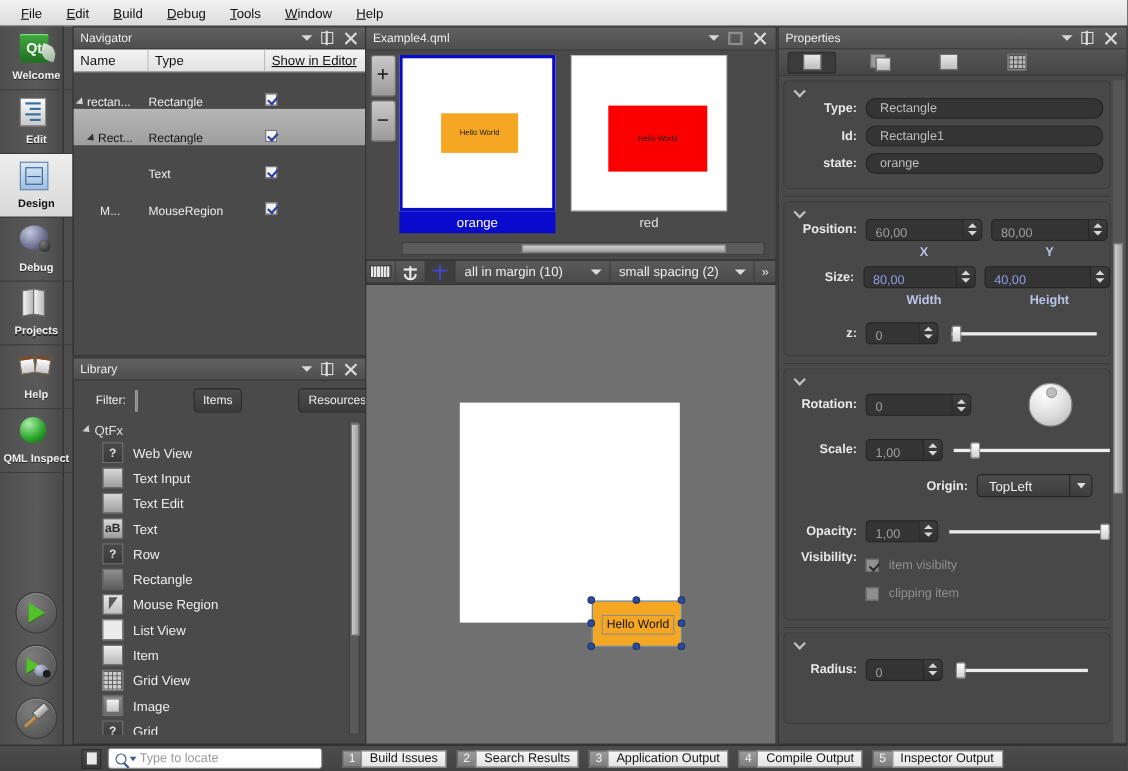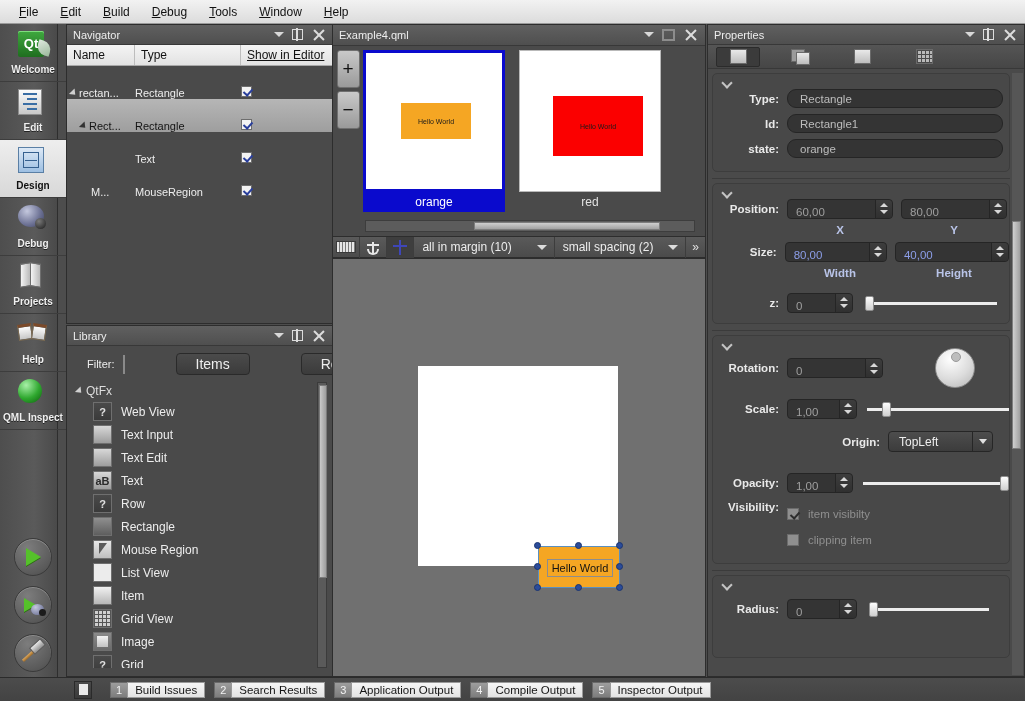--- a/index.html
+++ b/index.html
@@ -126,21 +126,21 @@
   .cb{ width:11px;height:11px;background:#f3f3f3;border:1px solid #6d6d6d;
     display:inline-flex;align-items:center;justify-content:center;position:relative; }
   .cb.on:after{ content:""; position:absolute; left:3px; top:0px; width:4px;height:7px;
     border:solid #2a3f9c; border-width:0 2px 2px 0; transform:rotate(42deg); }
 
   
   #library{ left:66px; top:325px; width:268px; height:352px; }
   .lib-filter{ display:flex; align-items:center; gap:8px; padding:7px 6px; }
   .lib-filter .lbl{ font-size:11px; color:#ededed; margin-left:14px;}
   .filterbox{ width:42px;height:19px;background:#fff;border:1px solid #8a8a8a; }
-  .tbtn{ height:22px; padding:0 19px; font-size:14px; color:#ededed;
+  .tbtn{ height:22px; padding:0 8px; font-size:11px; color:#ededed;
     background:linear-gradient(#4b4b4b,#3b3b3b); border:1px solid #2a2a2a; border-radius:4px;
     display:flex;align-items:center;justify-content:center; cursor:default;margin-left:43px; }
   .lib-list{ position:relative; margin:0 4px; height:286px; overflow:hidden; background:#4a4a4a; }
   .lib-group{ font-size:12px; color:#dedede; padding:2px 0 2px 6px; display:flex;align-items:center;gap:4px;}
   .lib-item{ height:23px; display:flex; align-items:center; gap:9px; padding-left:22px; font-size:12px; color:#ededed; cursor:default;}
   .li-ic{ width:19px;height:19px; border:1px solid #6f6f6f;
     background:linear-gradient(#d8d8d8,#9d9d9d); display:flex;align-items:center;justify-content:center;
     font-size:11px; color:#2b2b2b; font-weight:bold; }
   .li-ic.q{ background:linear-gradient(#4a4a4a,#3a3a3a); color:#e0e0e0; }
   .li-ic.lines i{ display:block;height:1.5px;background:#333;margin:1.5px 2px 0 2px;}
@@ -805,20 +805,25 @@
             <div class="thumb" style="left:0px"></div>
         </div>
       </div>
     </div>
   </div>
 
   <div class="statusbar">
     <div class="sb-toggle">
         <i></i>
       </div>
+    <div class="locate">
+      <span class="magn"></span>
+      <span class="magn-arr"></span>
+      <span>Type to locate</span>
+    </div>
     <div id="outbtns" style="display:flex; gap:9px; margin-left:12px;">
         <div class="obtn">
           <span class="num">1</span>
           <span class="txt">Build Issues</span>
         </div>
         <div class="obtn">
           <span class="num">2</span>
           <span class="txt">Search Results</span>
         </div>
         <div class="obtn">

